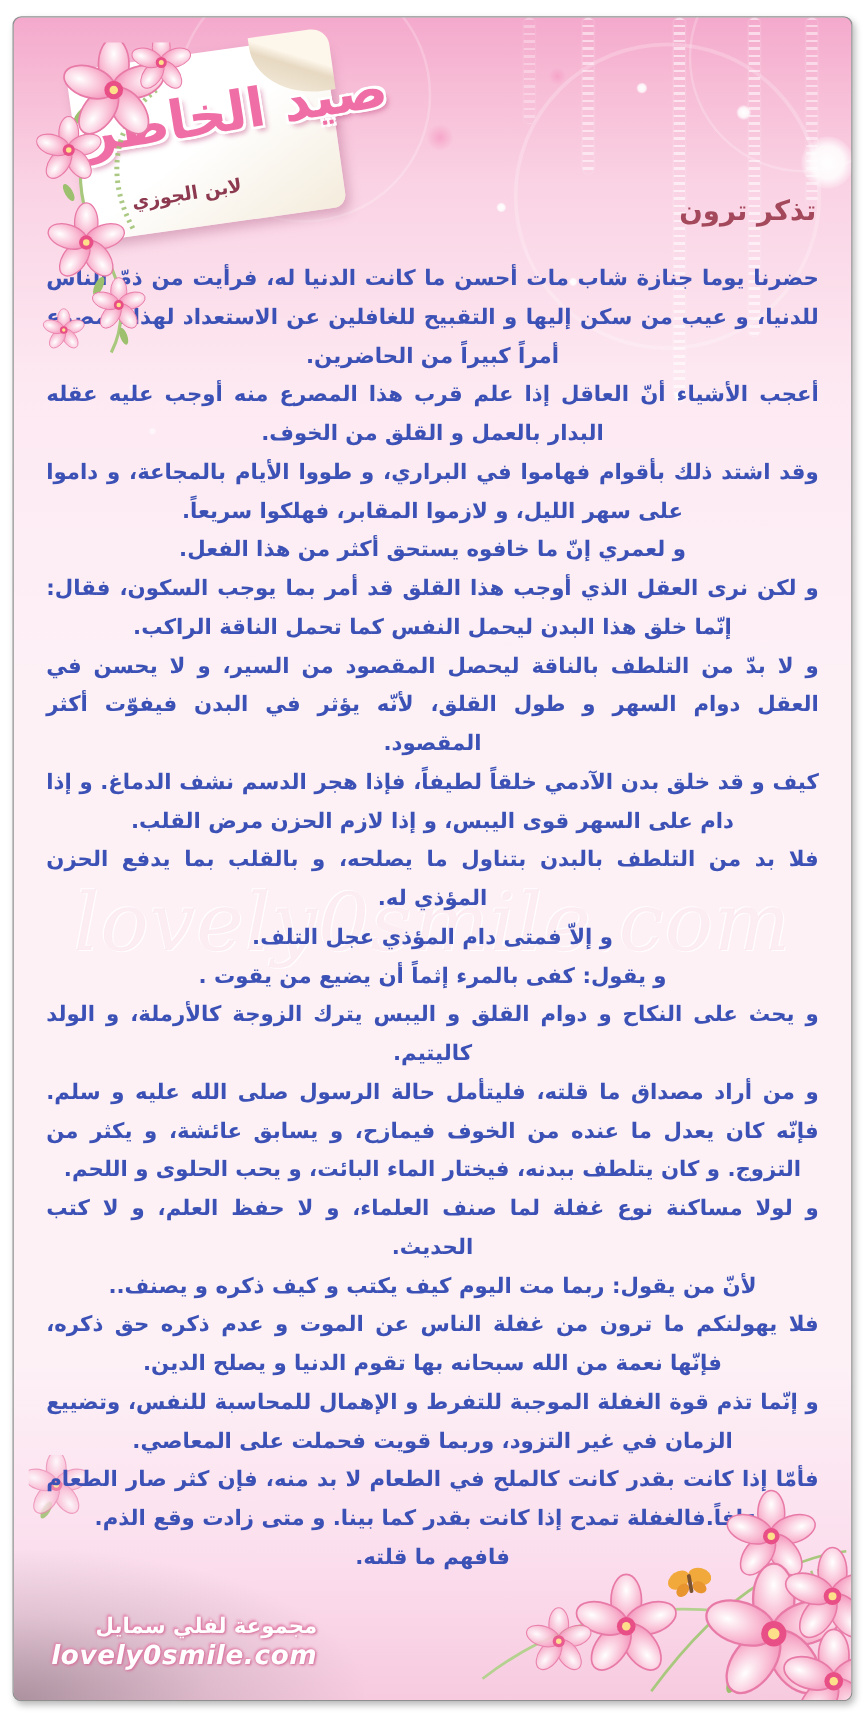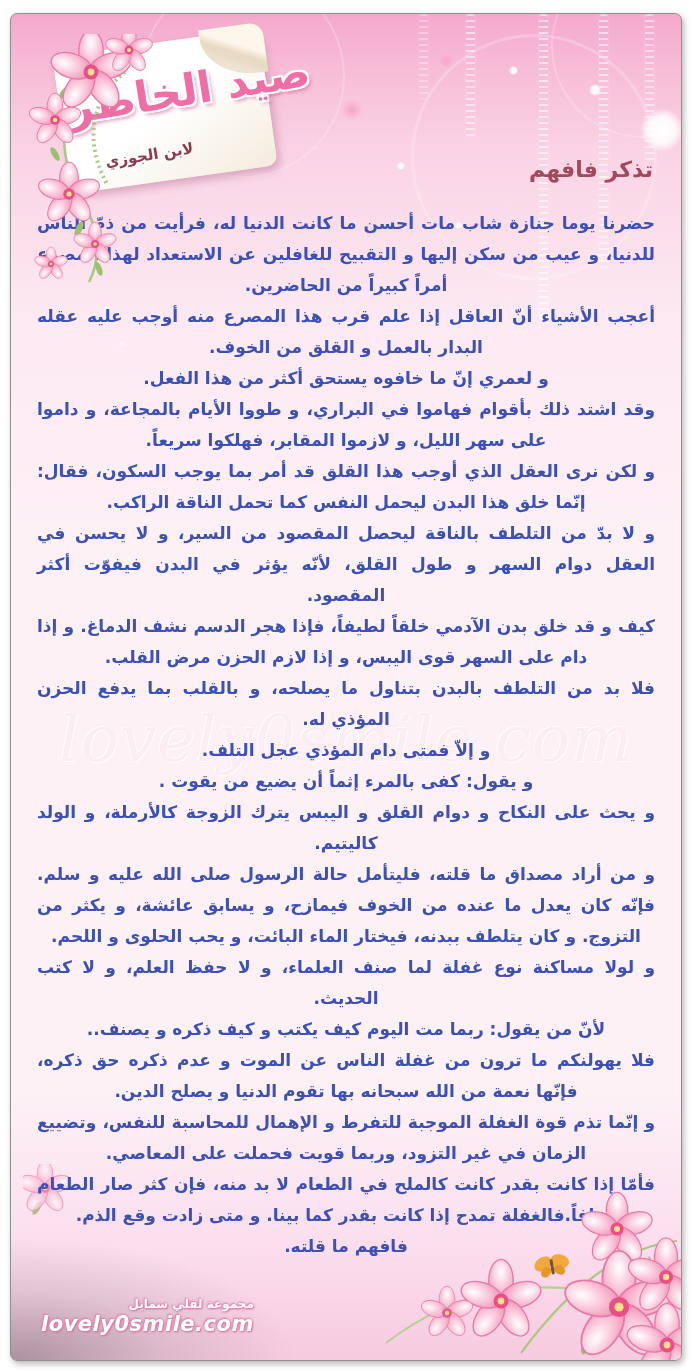--- a/index.html
+++ b/index.html
@@ -52,21 +52,21 @@
   .article .green{color:#1ea122;}
   
   .watermark{position:absolute;top:688px;left:0;right:0;z-index:1;text-align:center;
     font-family:"DejaVu Serif",serif;font-style:italic;font-size:64px;letter-spacing:1px;
     color:rgba(248,210,226,.40);white-space:nowrap;
     text-shadow:1px 1px 0 rgba(255,255,255,.85),-1px -1px 0 rgba(255,255,255,.85);}
   
   .smudge{position:absolute;left:0;bottom:0;width:280px;height:120px;z-index:2;
     background:radial-gradient(ellipse at 0% 100%,rgba(80,75,80,.45) 0%,rgba(135,125,132,.22) 40%,rgba(200,190,196,0) 72%);}
   .credit{position:absolute;left:30px;bottom:24px;z-index:6;line-height:1.15;}
-  .credit .ar{direction:rtl;font-size:12px;font-weight:bold;color:#ffffff;
+  .credit .ar{direction:rtl;font-size:17px;font-weight:bold;color:#ffffff;
     text-shadow:0 0 3px #e584ad,1px 1px 2px #cf6a95,-1px -1px 2px #e584ad;}
   .credit .url{font-style:italic;font-size:21px;font-weight:bold;color:#ffffff;letter-spacing:.5px;
     text-shadow:0 0 3px #e584ad,1px 1px 2px #cf6a95,-1px -1px 2px #e584ad;}
   
   .deco-topleft{position:absolute;left:2px;top:8px;width:150px;height:255px;z-index:6;}
   .deco-bottomright{position:absolute;right:0;bottom:0;width:300px;height:175px;z-index:4;}
   .deco-leftflower{position:absolute;left:12px;top:1150px;width:46px;height:60px;z-index:2;opacity:.85;}
 </style>
 </head>
 <body>
@@ -140,29 +140,29 @@
       <use href="#leaf" transform="translate(70,235) rotate(-20) scale(1.3)"></use>
       <use href="#flower5" transform="translate(62,38) scale(3.4)"></use>
       <use href="#flower5" transform="translate(26,86) scale(2.2)"></use>
       <use href="#flower5" transform="translate(100,16) scale(2.0)"></use>
       <use href="#flower5" transform="translate(40,160) scale(2.6)"></use>
       <use href="#flower5" transform="translate(66,210) scale(1.8)"></use>
       <use href="#flower5" transform="translate(22,230) scale(1.4)"></use>
     </svg>
   </div>
 
-  <div class="page-title">تذكر فافهم</div>
+  <div class="page-title">تذكر ترون</div>
 
   <div class="watermark">lovely0smile.com</div>
 
   <div class="article">
       <p><span>حضرنا يوما جنازة شاب مات أحسن ما كانت الدنيا له، فرأيت من ذمّ الناس للدنيا، و عيب من سكن إليها و التقبيح للغافلين عن الاستعداد لهذا المصرع أمراً كبيراً من الحاضرين.</span></p>
       <p><span>أعجب الأشياء أنّ العاقل إذا علم قرب هذا المصرع منه أوجب عليه عقله البدار بالعمل و القلق من الخوف.</span></p>
+      <p><span>وقد اشتد ذلك بأقوام فهاموا في البراري، و طووا الأيام بالمجاعة، و داموا على سهر الليل، و لازموا المقابر، فهلكوا سريعاً.</span></p>
       <p><span>و لعمري إنّ ما خافوه يستحق أكثر من هذا الفعل.</span></p>
-      <p><span>وقد اشتد ذلك بأقوام فهاموا في البراري، و طووا الأيام بالمجاعة، و داموا على سهر الليل، و لازموا المقابر، فهلكوا سريعاً.</span></p>
       <p><span>و لكن نرى العقل الذي أوجب هذا القلق قد أمر بما يوجب السكون، فقال: إنّما خلق هذا البدن ليحمل النفس كما تحمل الناقة الراكب.</span></p>
       <p><span>و لا بدّ من التلطف بالناقة ليحصل المقصود من السير، و لا يحسن في العقل دوام السهر و طول القلق، لأنّه يؤثر في البدن فيفوّت أكثر المقصود.</span></p>
       <p><span>كيف و قد خلق بدن الآدمي خلقاً لطيفاً، فإذا هجر الدسم نشف الدماغ. و إذا دام على السهر قوى اليبس، و إذا لازم الحزن مرض القلب.</span></p>
       <p><span>فلا بد من التلطف بالبدن بتناول ما يصلحه، و بالقلب بما يدفع الحزن المؤذي له.</span></p>
       <p><span>و إلاّ فمتى دام المؤذي عجل التلف.</span></p>
       <p><span>و يقول: كفى بالمرء إثماً أن يضيع من يقوت .</span></p>
       <p><span>و يحث على النكاح و دوام القلق و اليبس يترك الزوجة كالأرملة، و الولد كاليتيم.</span></p>
       <p><span>و من أراد مصداق ما قلته، فليتأمل حالة الرسول صلى الله عليه و سلم. فإنّه كان يعدل ما عنده من الخوف فيمازح، و يسابق عائشة، و يكثر من التزوج. و كان يتلطف ببدنه، فيختار الماء البائت، و يحب الحلوى و اللحم.</span></p>
       <p><span>و لولا مساكنة نوع غفلة لما صنف العلماء، و لا حفظ العلم، و لا كتب الحديث.</span></p>
       <p><span>لأنّ من يقول: ربما مت اليوم كيف يكتب و كيف ذكره و يصنف..</span></p>

